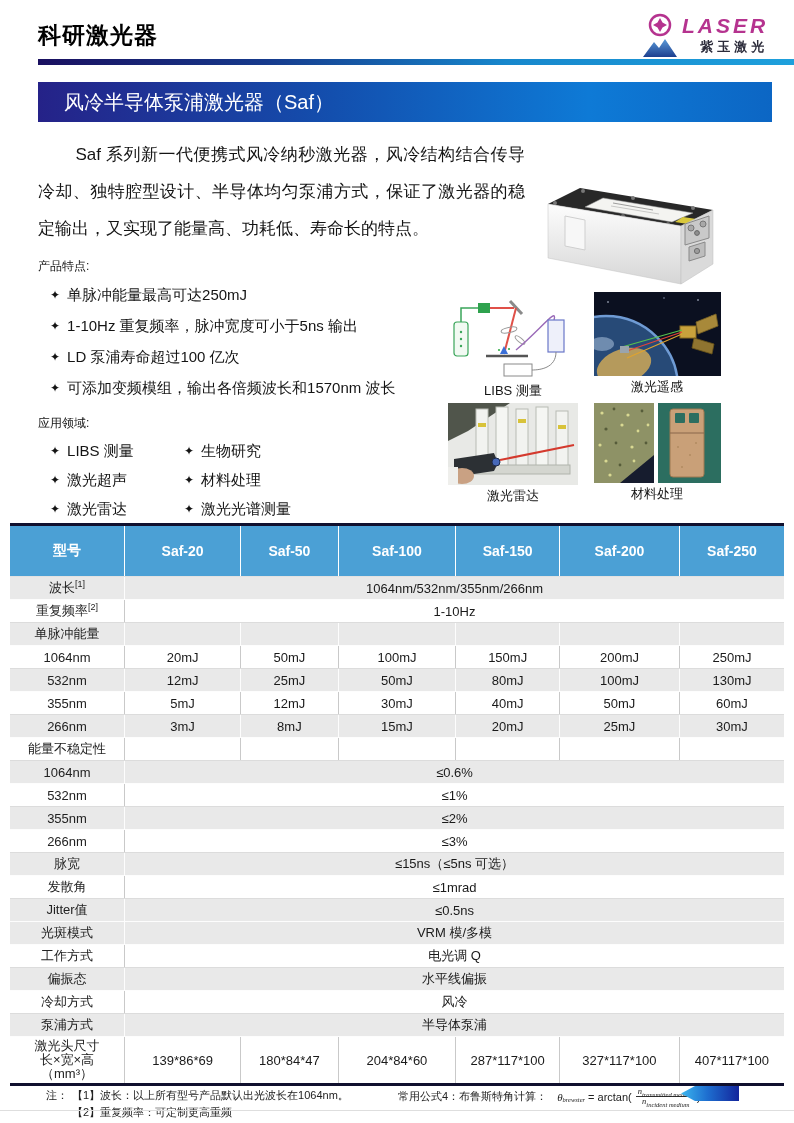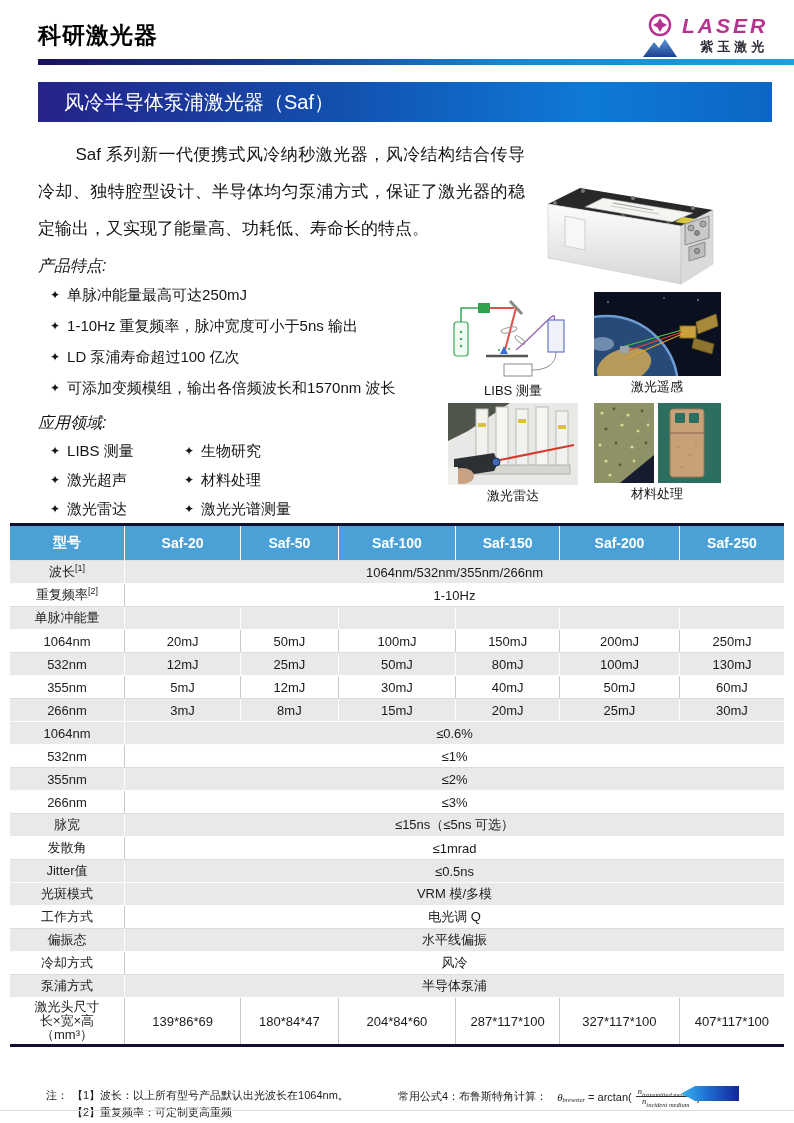--- a/index.html
+++ b/index.html
@@ -15,39 +15,39 @@
   .logo-brand { font-size:21px; font-weight:700; font-style:italic; color:#b5338f; letter-spacing:3px; line-height:24px; }
   .logo-company { font-size:13px; font-weight:700; color:#2b2b3a; letter-spacing:4px; line-height:18px; }
   .divider { position:absolute; left:38px; top:59px; width:756px; height:6px;
     background:linear-gradient(90deg,#1a1060 0%,#163a8c 30%,#1787cc 62%,#1ea0dc 100%); }
   .banner { position:absolute; left:38px; top:82px; width:734px; height:40px; display:flex; align-items:center;
     padding-left:26px; color:#fff; font-size:20px;
     background:linear-gradient(90deg,#252288 0%,#134fae 40%,#0e7ad6 75%,#0c66c4 100%); }
   
   .intro { position:absolute; left:38px; top:136px; width:487px; }
   .para { font-size:17px; line-height:37px; text-indent:2.2em; text-align:justify; }
-  .sec-title { font-size:16px; line-height:28px; margin-top:5px;font-style:italic; }
+  .sec-title { font-size:12px; line-height:28px; margin-top:5px; }
   ul.plain { list-style:none; margin:0; padding:0 0 0 12px; }
   .features li { font-size:15px; line-height:30px; }
   .bullet { font-size:12px; margin-right:7px; position:relative; top:-1px; }
   .apps { display:flex; padding-left:12px; }
   .apps ul { list-style:none; margin:0; padding:0; }
   .apps li { font-size:15px; line-height:28px; }
   .apps-left { width:134px; }
   
   .product-img { position:absolute; left:533px; top:146px; }
   .gallery { position:absolute; left:446px; top:292px; width:280px; display:grid;
     grid-template-columns:134px 130px; column-gap:12px; row-gap:3px; }
   .gcell { display:flex; flex-direction:column; align-items:center; }
   .gcap { font-size:13px; line-height:18px; margin-top:2px; }
   
   .spec-table { position:absolute; left:10px; top:523px; width:774px; border-collapse:collapse; table-layout:fixed;
     border-top:3px solid #10102e; border-bottom:3px solid #10102e; }
   .spec-table thead th { background:#4ba0d5; color:#fff; font-weight:700; font-size:14px; height:25px;
-    border-right:1px solid #fff; border-bottom:1px solid #e2e2e2; padding:8px; text-align:center; }
+    border-right:1px solid #fff; border-bottom:1px solid #e2e2e2; padding:16px; text-align:center; }
   .spec-table thead th:last-child { border-right:none; }
   .spec-table td { height:23px; padding:0 2px; text-align:center; font-size:13px; color:#1a1a1a;
     border-right:1px solid #c9c9c9; border-bottom:1px solid #dcdcdc; }
   .spec-table td:last-child { border-right:none; }
   .spec-table tr.shaded td { background:#e9e9e9; border-right-color:#fdfdfd; border-bottom-color:#fdfdfd; }
   .spec-table td.label { font-size:13px; color:#222; }
   .spec-table td.label sup { font-size:9px; }
   .spec-table tr.tall td { height:48px; }
   .spec-table tr.tall td.label { font-size:13px; line-height:14px; }
   
@@ -321,20 +321,29 @@
         </tr>
         <tr class="shaded">
           <td class="label">266nm</td>
           <td>3mJ</td>
           <td>8mJ</td>
           <td>15mJ</td>
           <td>20mJ</td>
           <td>25mJ</td>
           <td>30mJ</td>
         </tr>
+        <tr>
+          <td class="label">能量不稳定性</td>
+          <td></td>
+          <td></td>
+          <td></td>
+          <td></td>
+          <td></td>
+          <td></td>
+        </tr>
         <tr class="shaded">
           <td class="label">1064nm</td>
           <td colspan="6">≤0.6%</td>
         </tr>
         <tr>
           <td class="label">532nm</td>
           <td colspan="6">≤1%</td>
         </tr>
         <tr class="shaded">
           <td class="label">355nm</td>

